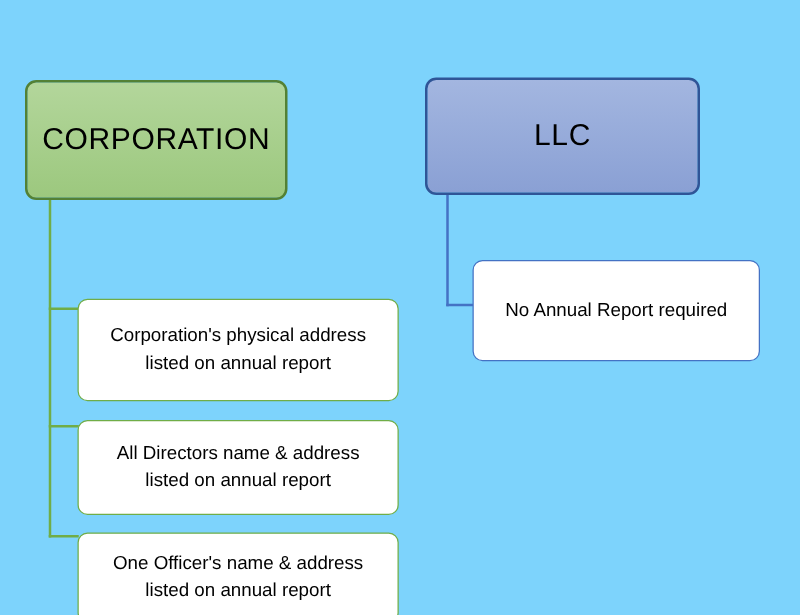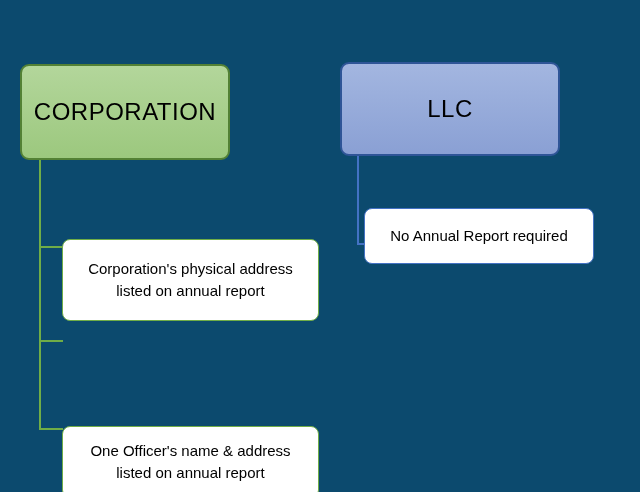--- a/index.html
+++ b/index.html
@@ -5,21 +5,21 @@
   html, body {
     margin: 0;
     padding: 0;
     background: #ffffff;
     font-family: "Liberation Sans", sans-serif;
   }
   .canvas {
     position: relative;
     width: 640px;
     height: 492px;
-    background: #0c4a6e;
+    background: #7dd3fc;
     overflow: hidden;
   }
   .node {
     position: absolute;
     box-sizing: border-box;
     display: flex;
     align-items: center;
     justify-content: center;
     text-align: center;
     color: #000000;
@@ -48,21 +48,21 @@
   }
   .child-box.corp-child {
     left: 62px; width: 257px;
     border: 1.5px solid var(--corp-border);
     margin-top: 33px;
   }
   .child-box.c1 { top: 206px; height: 82px; }
   .child-box.c2 { top: 303px; height: 76px; }
   .child-box.c3 { top: 393px; height: 72px; }
   .child-box.llc-child {
-    left: 364px; top: 208px; width: 230px; height: 56px;
+    left: 378px; top: 208px; width: 230px; height: 81px;
     border: 1.5px solid var(--llc-border);
   }
   .connector {
     position: absolute;
   }
   .connector.green { background: var(--corp-border); }
   .connector.blue  { background: var(--llc-border); }
   .corp-vline { left: 39px; top: 160px; width: 2px; height: 270px; }
   .corp-branch { left: 39px; width: 24px; height: 2px; }
   .corp-b1 { top: 246px; }
@@ -81,20 +81,23 @@
   </div>
 
   <div class="connector green corp-vline"></div>
   <div class="connector green corp-branch corp-b1"></div>
   <div class="connector green corp-branch corp-b2"></div>
   <div class="connector green corp-branch corp-b3"></div>
 
   <div class="node child-box corp-child c1">
     <span>Corporation's physical address listed on annual report</span>
   </div>
+  <div class="node child-box corp-child c2">
+    <span>All Directors name &amp; address listed on annual report</span>
+  </div>
   <div class="node child-box corp-child c3">
     <span>One Officer's name &amp; address listed on annual report</span>
   </div>
 
   <div class="node parent-box llc">
     <span>LLC</span>
   </div>
 
   <div class="connector blue llc-vline"></div>
   <div class="connector blue llc-branch"></div>

